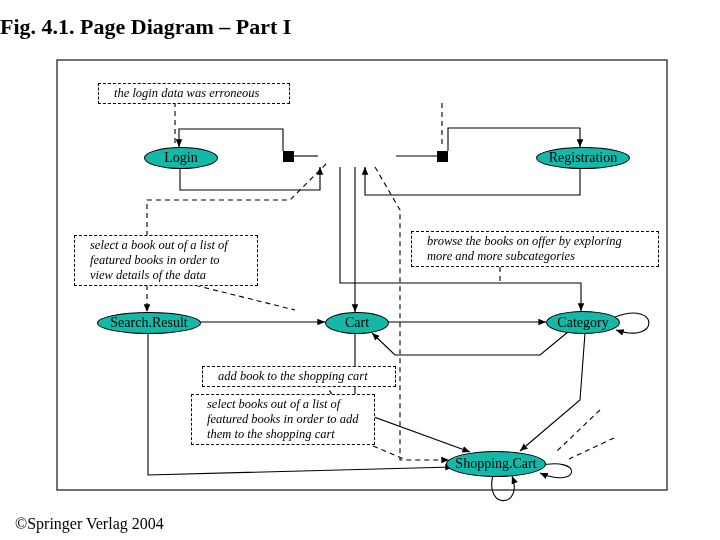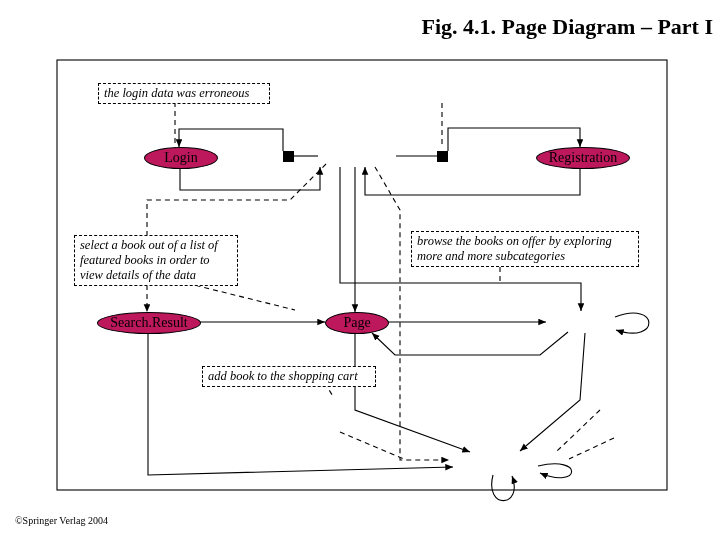--- a/index.html
+++ b/index.html
@@ -1,21 +1,21 @@
 <!DOCTYPE html>
 <html><head>
 <meta charset="utf-8">
 <style>
 body{margin:0;font-family:"Times New Roman",serif;background:#fff}
 .stage{position:relative;width:720px;height:540px}
-.title{position:absolute;left:0;right:7px;text-align:right;font-size:22px;font-weight:bold}
-.node{position:absolute;border:1px solid #000;border-radius:50%;background:#be185d;font-size:14px;display:flex;align-items:center;justify-content:center;z-index:6}
-.note{position:absolute;border:1px dashed #000;background:#fff;font-size:12.5px;font-style:italic;padding:2px 5px;line-height:1.2;z-index:6}
+.title{position:absolute;left:0;right:16px;text-align:left;font-size:22px;font-weight:bold}
+.node{position:absolute;border:1px solid #000;border-radius:50%;background:#14b8a6;font-size:14px;display:flex;align-items:center;justify-content:center;z-index:6}
+.note{position:absolute;border:1px dashed #000;background:#fff;font-size:12.5px;font-style:italic;padding:2px 15px;line-height:1.2;z-index:6}
 .sq{position:absolute;width:11px;height:11px;background:#000;z-index:5}
-.copy{position:absolute;font-size:10px}
+.copy{position:absolute;font-size:16px}
 svg{position:absolute;left:0;top:0;z-index:2}
 svg .solid{stroke:#000;stroke-width:1.1;fill:none}
 svg .dash{stroke:#000;stroke-width:1.1;fill:none;stroke-dasharray:5 4}
 .ah{fill:#000}
 </style>
 </head>
 <body>
 <div class="stage">
 
 <div class="title" style="top:14px">Fig. 4.1. Page Diagram – Part I</div>
@@ -72,21 +72,24 @@
   <path d="M538 466 C 585 455, 580 490, 540 473" class="solid" marker-end="url(#arr)"></path>
   <path d="M493 475 C 484 510, 524 508, 512 476" class="solid" marker-end="url(#arr)"></path>
 </svg>
 
 <div class="sq" style="left:283px;top:151px"></div>
 <div class="sq" style="left:437px;top:151px"></div>
 
 <div class="node" style="left:144px;top:147px;width:72px;height:20px">Login</div>
 <div class="node" style="left:97px;top:312px;width:102px;height:20px">Search.Result</div>
 <div class="node" style="left:536px;top:147px;width:92px;height:20px">Registration</div>
-<div class="node" style="left:325px;top:312px;width:62px;height:20px">Page</div>
+<div class="node" style="left:325px;top:312px;width:62px;height:20px">Cart</div>
+<div class="node" style="left:546px;top:311px;width:72px;height:21px">Category</div>
+<div class="node" style="left:446px;top:451px;width:98px;height:24px">Shopping.Cart</div>
 
 <div class="note" style="left:98px;top:83px;width:160px">the login data was erroneous</div>
 <div class="note" style="left:74px;top:235px;width:152px">select a book out of a list of featured books in order to view details of the data</div>
 <div class="note" style="left:202px;top:366px;width:162px">add book to the shopping cart</div>
 <div class="note" style="left:411px;top:231px;width:216px">browse the books on offer by exploring more and more subcategories</div>
+<div class="note" style="left:191px;top:394px;width:152px">select books out of a list of featured books in order to add them to the shopping cart</div>
 
 <div class="copy" style="left:15px;top:515px">©Springer Verlag 2004</div>
 </div>
 
 </body></html>

